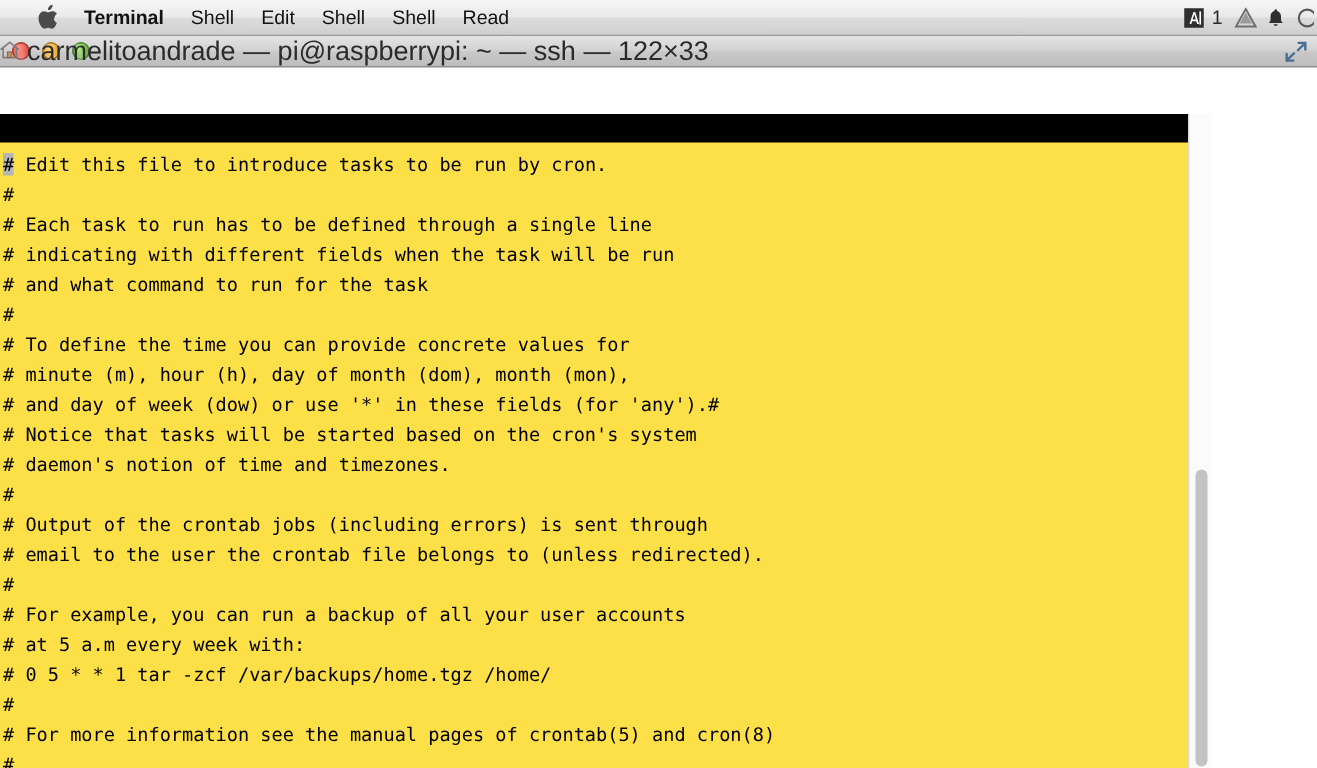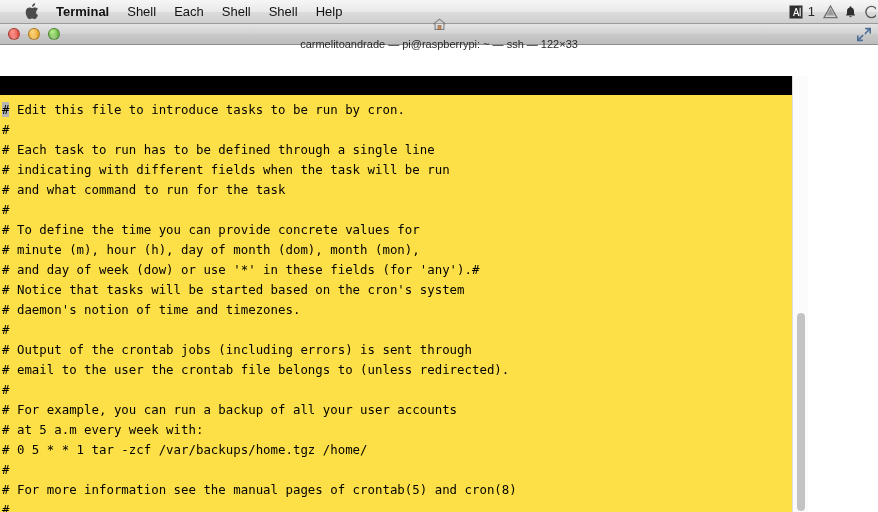--- a/index.html
+++ b/index.html
@@ -95,29 +95,28 @@
   .light .glyph {
     display: block;
     width: 100%; height: 100%;
     border-radius: 50%;
     background: radial-gradient(circle at 50% 120%, rgba(255,255,255,.55), rgba(255,255,255,0) 60%);
   }
   .title-center {
     position: absolute;
     left: 0; right: 0;
     text-align: center;
-    font-size: 11px;
+    font-size: 18px;
     color: #2b2b2b;
     pointer-events: none;
     display: flex;
     align-items: center;
-    justify-content: center;
+    justify-content: flex-start;
     gap: 5px;
     height: 21px;
-    flex-direction: column;
   }
   .fullscreen-btn {
     position: absolute;
     right: 6px;
     top: 3px;
     width: 16px;
     height: 15px;
   }
 
   
@@ -239,24 +238,24 @@
 
 <div class="menubar">
   <div class="apple">
     <svg width="14" height="17" viewBox="0 0 14 17" aria-hidden="true">
       <path d="M9.3 2.6c.5-.6.9-1.5.8-2.4-.8 0-1.7.5-2.3 1.2-.5.6-.9 1.5-.8 2.3.9.1 1.8-.4 2.3-1.1z" fill="#4b4b4b"></path>
       <path d="M11.3 9.1c0-2 1.6-3 1.7-3-1-1.4-2.4-1.6-2.9-1.6-1.2-.1-2.4.7-3 .7-.6 0-1.6-.7-2.6-.7C3.2 4.5 2 5.3 1.3 6.6c-1.3 2.3-.3 5.7.9 7.6.6.9 1.4 1.9 2.4 1.9 1 0 1.3-.6 2.5-.6 1.2 0 1.5.6 2.5.6 1 0 1.7-.9 2.3-1.8.7-1.1 1-2.1 1-2.2-.1 0-2-.8-2-3z" fill="#4b4b4b"></path>
     </svg>
   </div>
   <div class="mitem app">Terminal</div>
   <div class="mitem">Shell</div>
-  <div class="mitem">Each</div>
+  <div class="mitem">Edit</div>
   <div class="mitem">Shell</div>
   <div class="mitem">Shell</div>
-  <div class="mitem">Help</div>
+  <div class="mitem">Read</div>
   <div class="spacer"></div>
   <div class="status-area">
     <span class="status-icon">
       <svg width="14" height="14" viewBox="0 0 14 14" aria-hidden="true">
         <rect x="0.5" y="0.5" width="13" height="13" fill="#2f2f2f"></rect>
         <path d="M4 11 L6.6 3 L7.8 3 L10.4 11 L9.1 11 L8.5 9.1 L5.8 9.1 L5.2 11 Z
                  M6.1 8 L8.2 8 L7.15 4.5 Z" fill="#ffffff"></path>
         <rect x="10.6" y="2.6" width="1.1" height="8.8" fill="#ffffff"></rect>
       </svg>
     </span>

